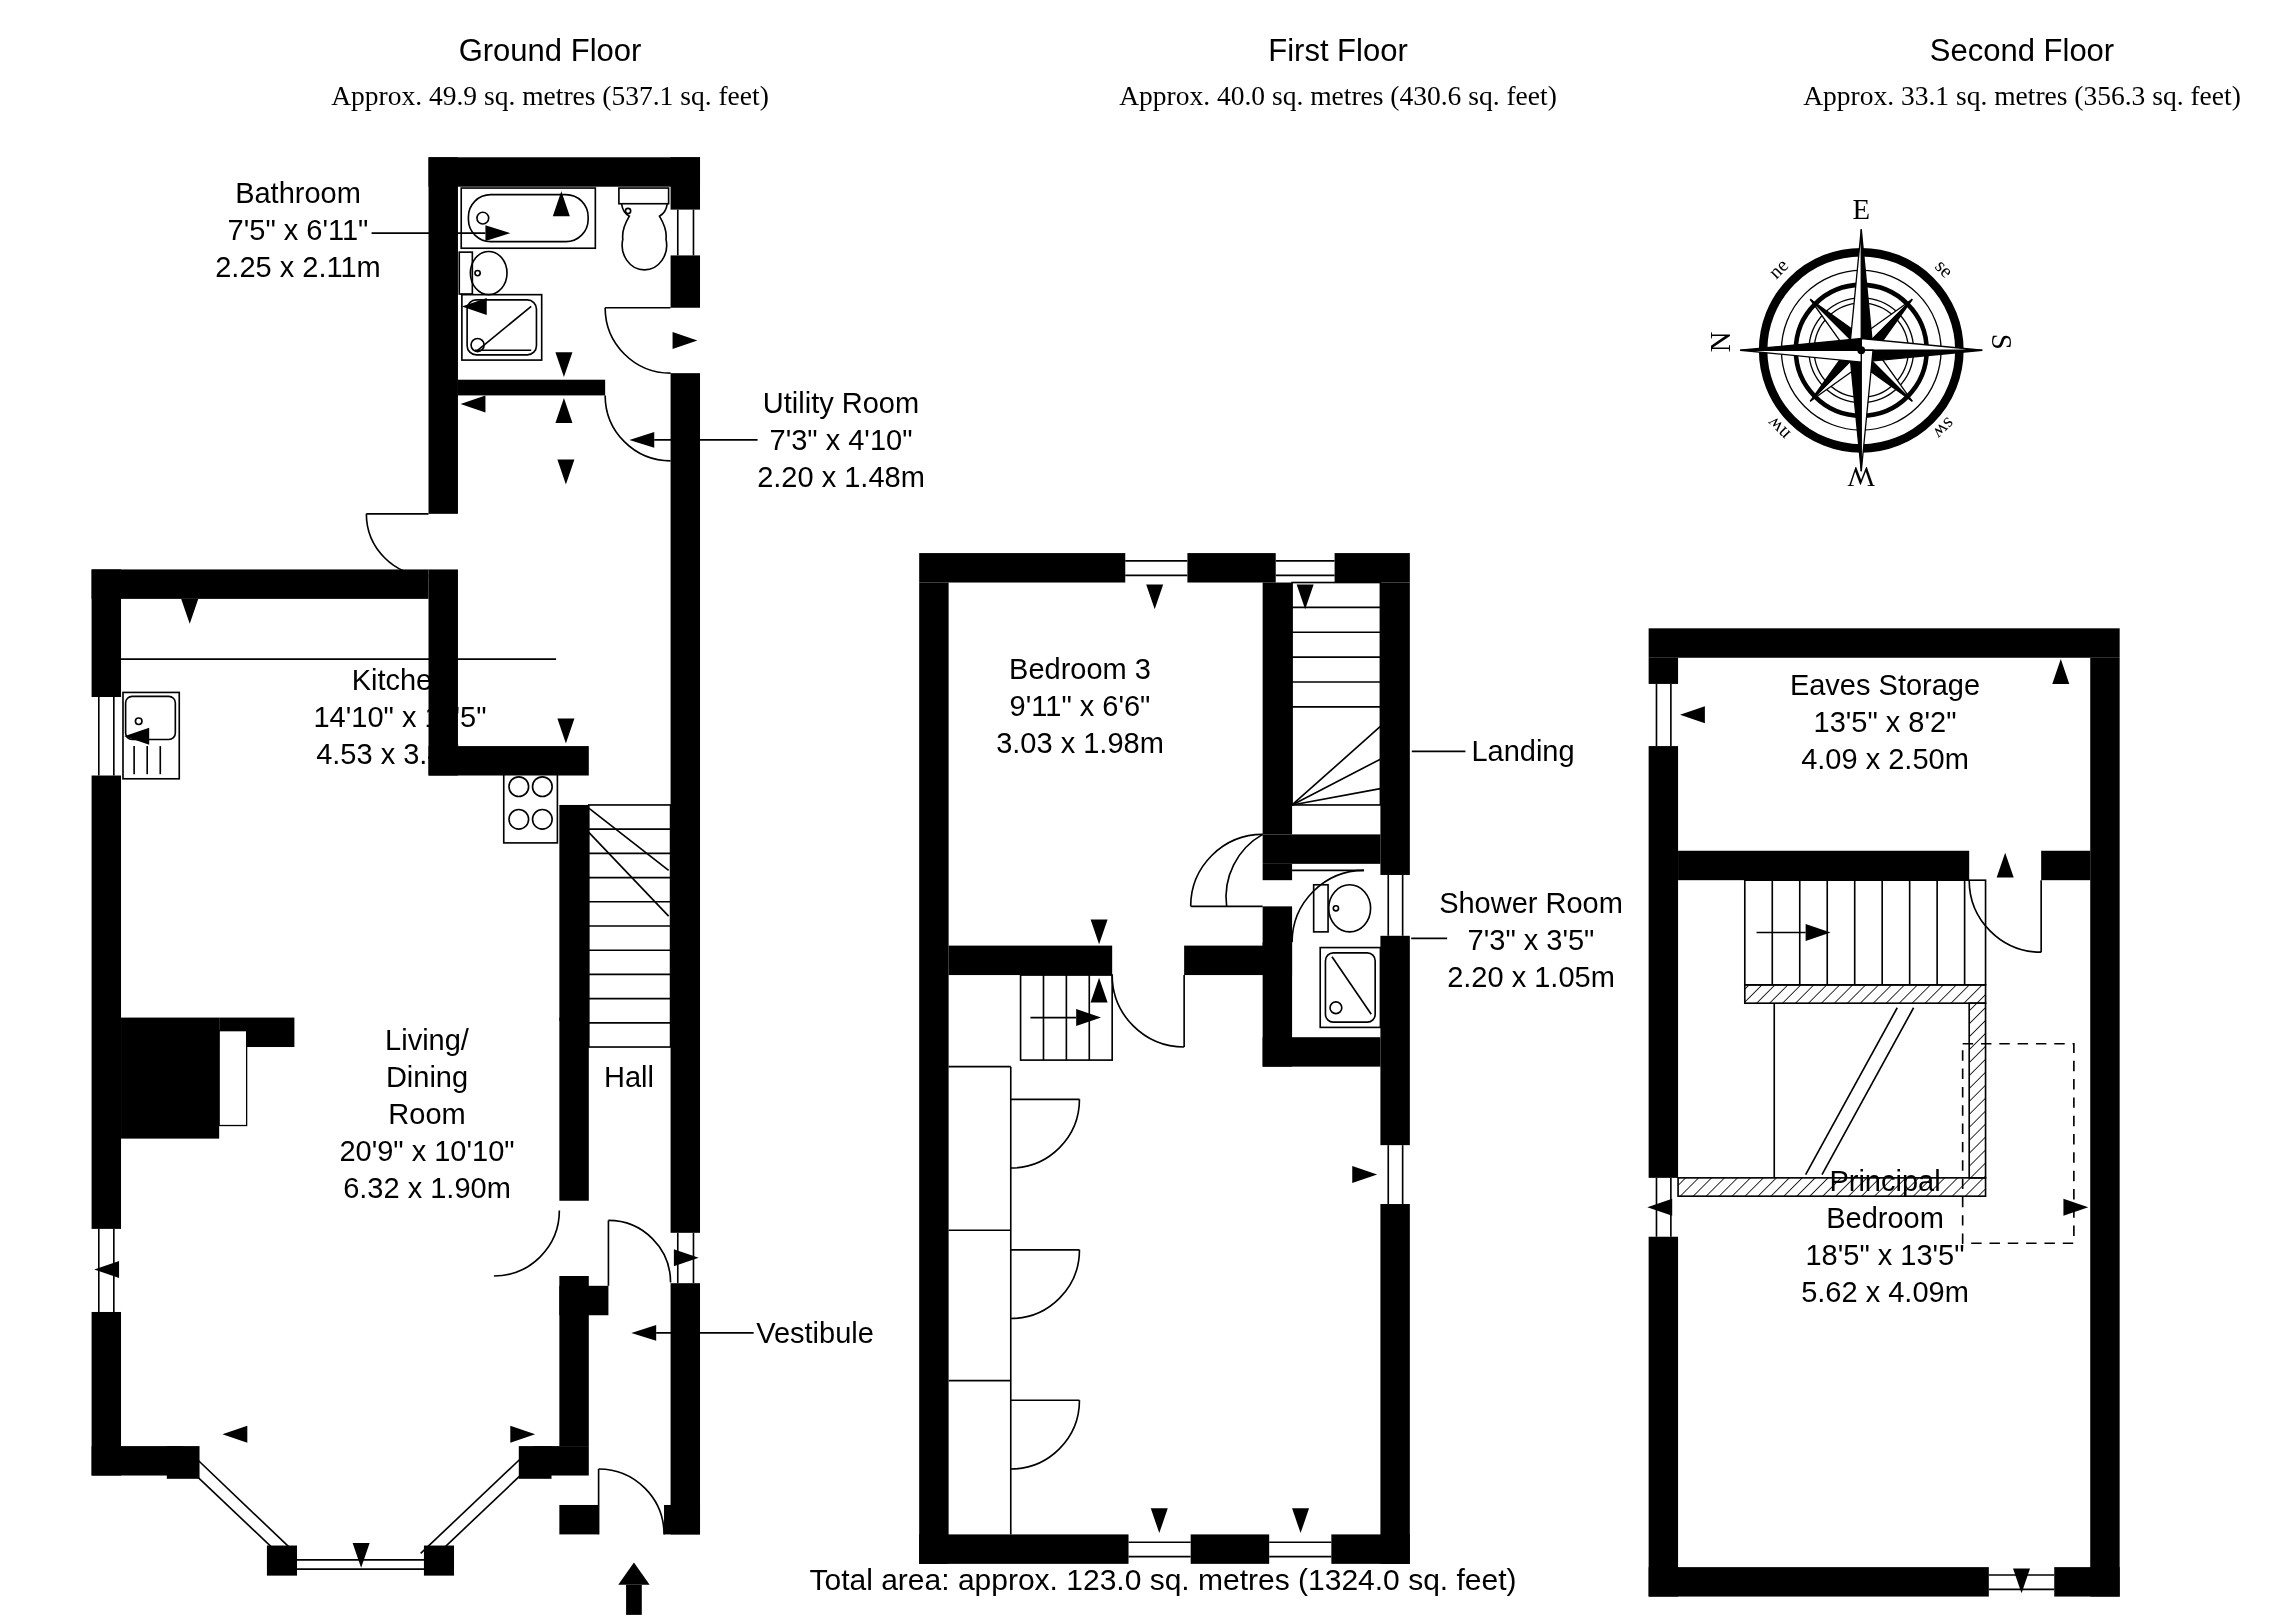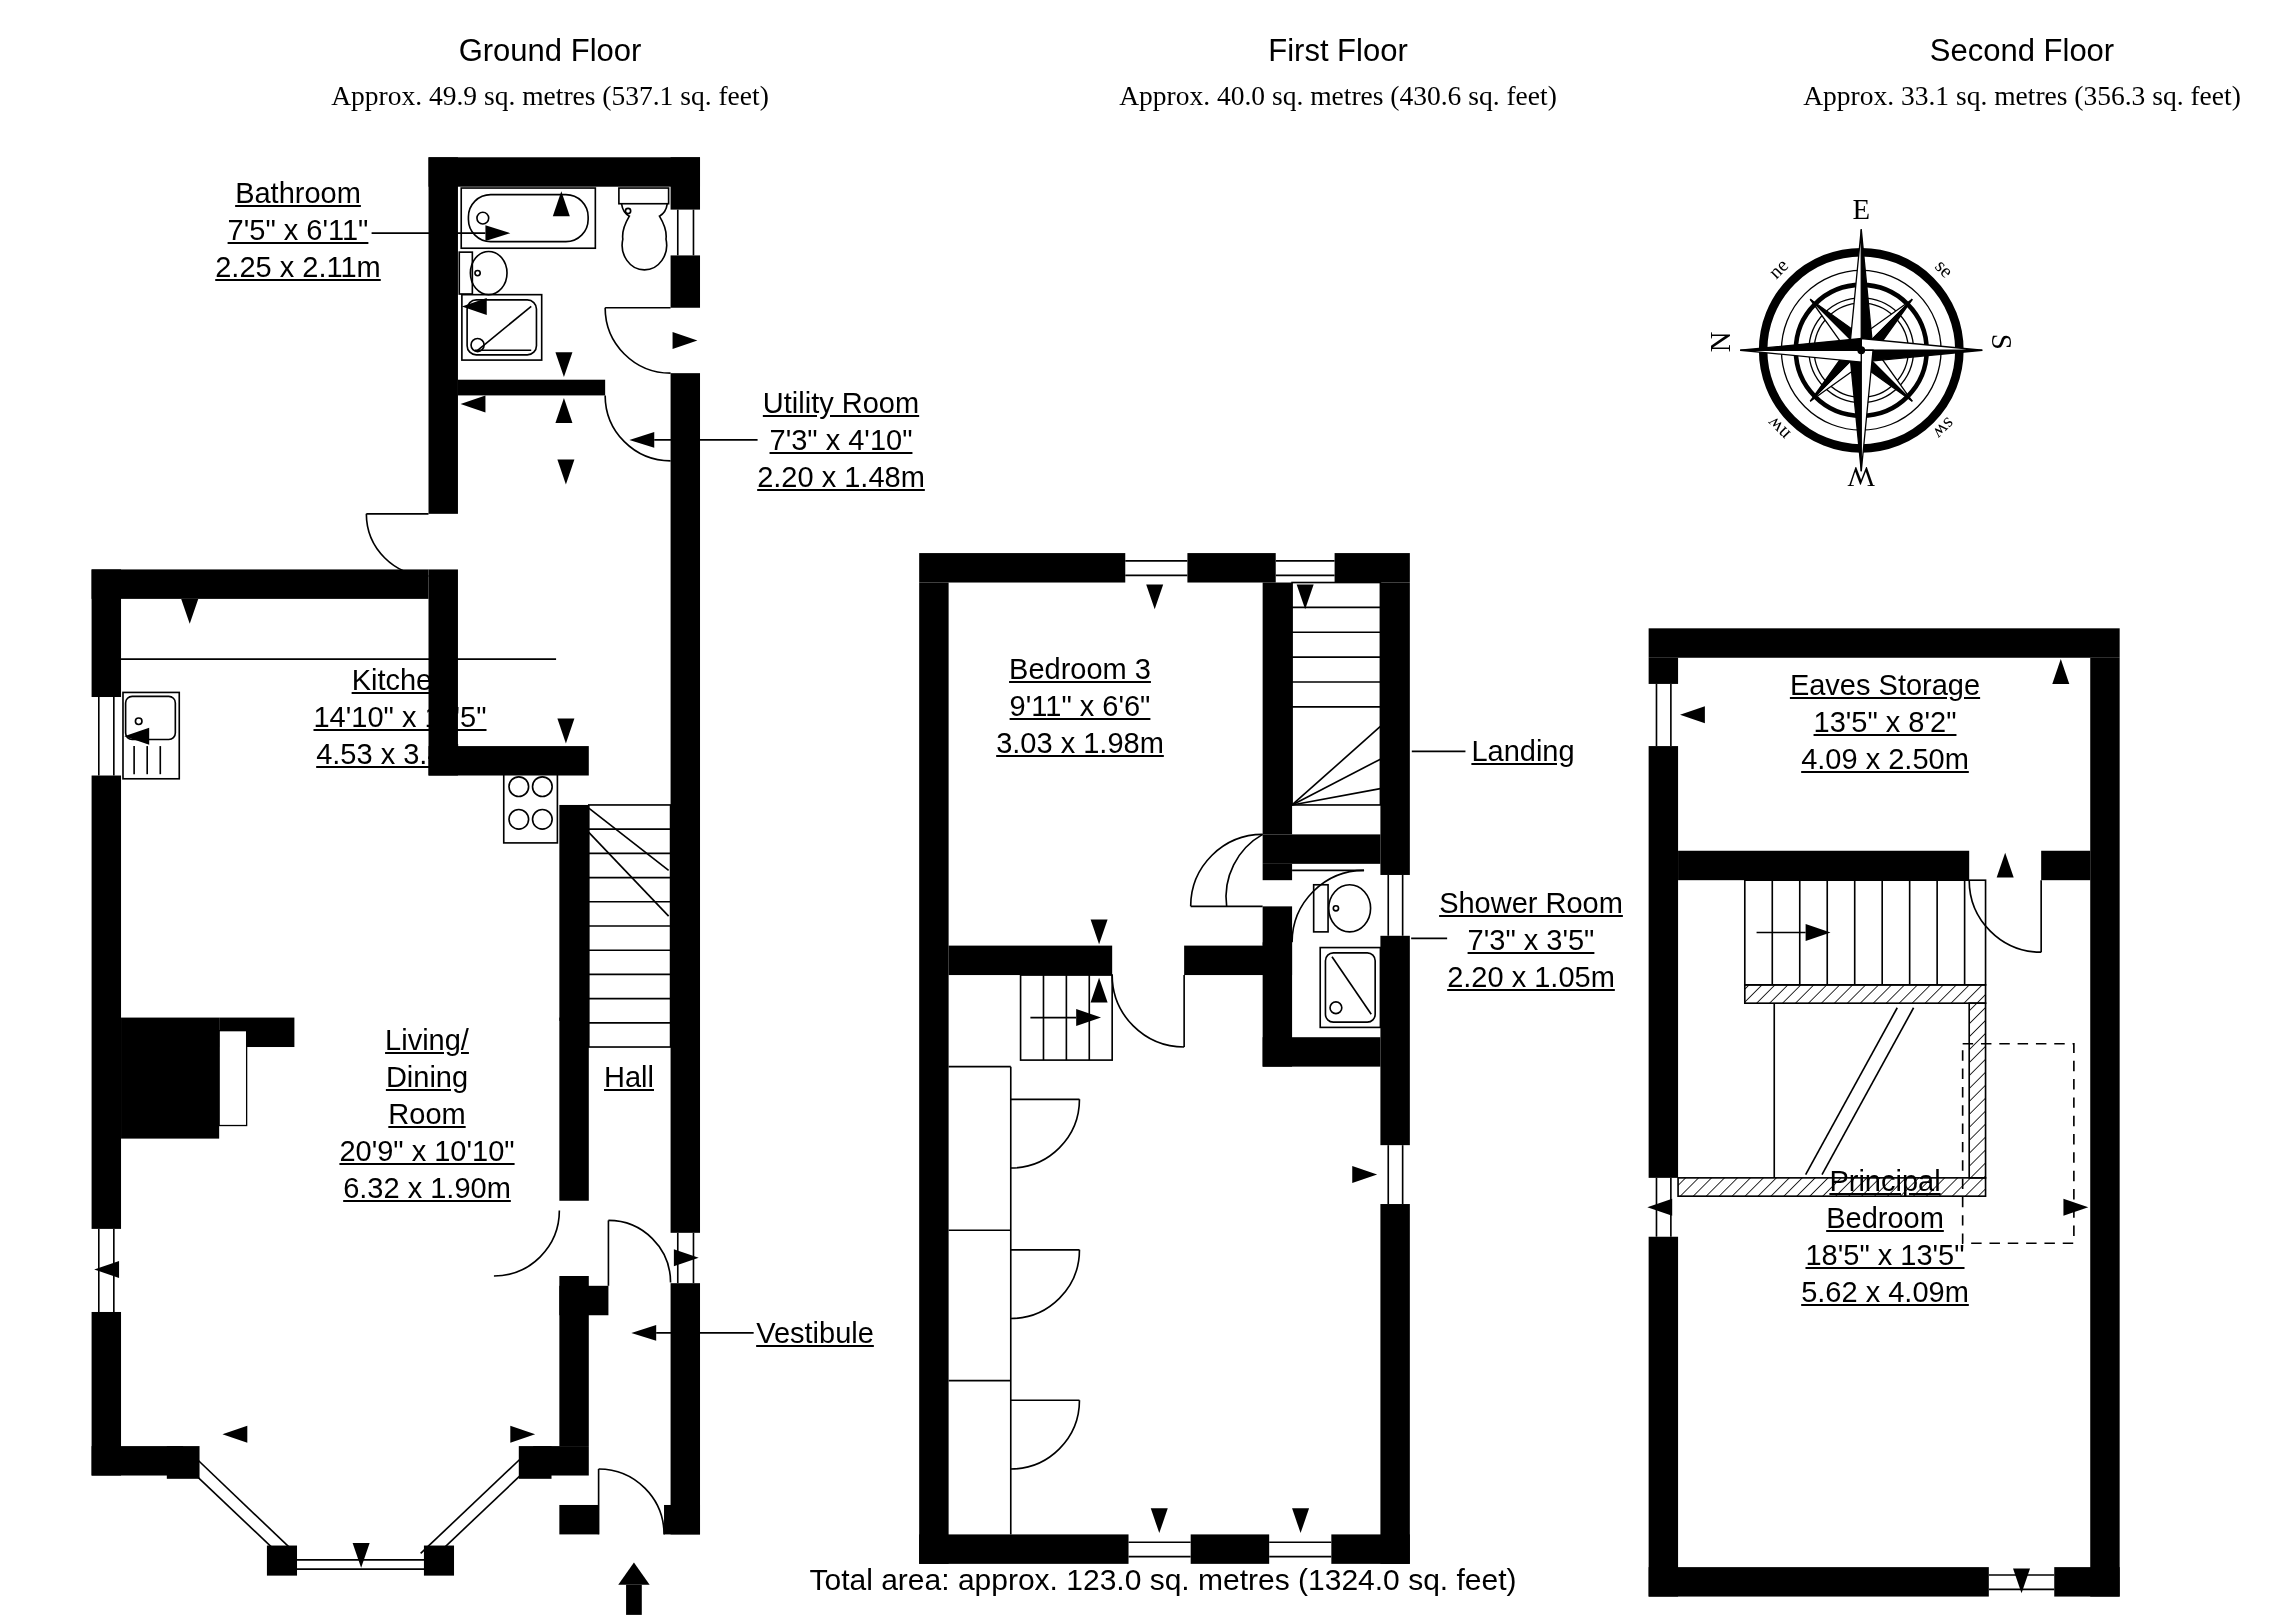--- a/index.html
+++ b/index.html
@@ -4,21 +4,21 @@
 <style>
   html,body{margin:0;padding:0;background:#ffffff;}
   #canvas{position:relative;width:2295px;height:1623px;background:#ffffff;overflow:hidden;
           font-family:"Liberation Sans",sans-serif;color:#000;}
   svg{position:absolute;left:0;top:0;}
   .floor-title{position:absolute;transform:translateX(-50%);font:31px "Liberation Sans",sans-serif;
                white-space:nowrap;text-align:center;}
   .floor-area{position:absolute;transform:translateX(-50%);font:27.5px "Liberation Serif",serif;
               white-space:nowrap;text-align:center;}
   .lbl{position:absolute;transform:translateX(-50%);text-align:center;white-space:nowrap;
-       font:29px/37px "Liberation Sans",sans-serif;text-decoration:underline;}
+       font:29px/37px "Liberation Sans",sans-serif;}
   .total{position:absolute;transform:translateX(-50%);font:30px "Liberation Sans",sans-serif;
          white-space:nowrap;}
 </style>
 </head>
 <body>
 
 <div id="canvas">
 
 <svg width="2295" height="1623" viewBox="0 0 3508 2480">
   <defs>

